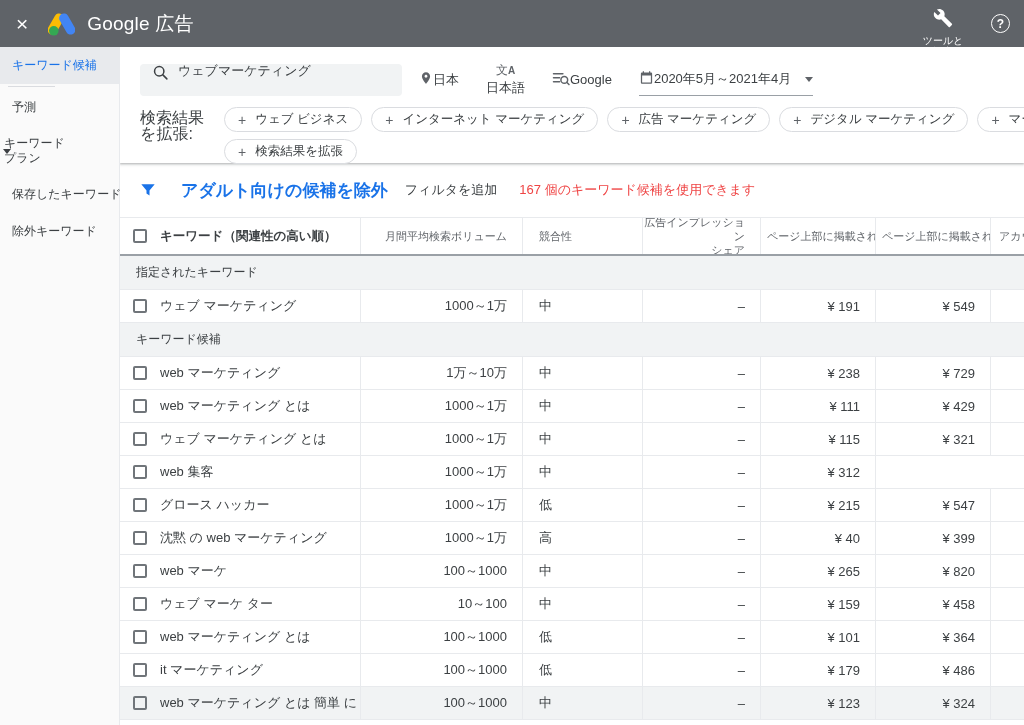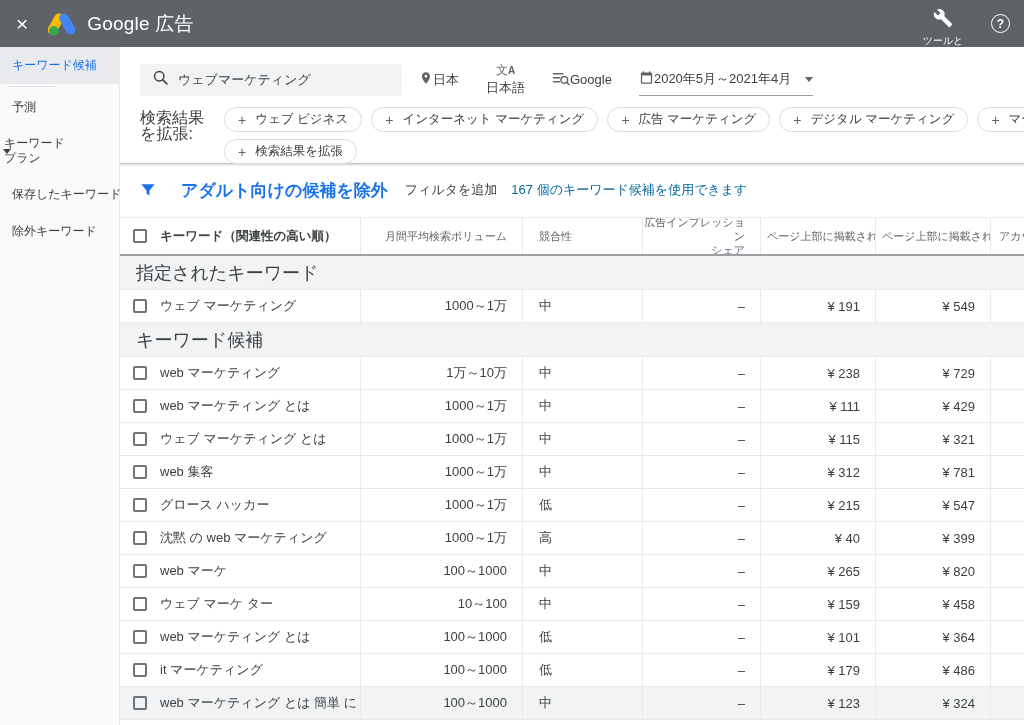--- a/index.html
+++ b/index.html
@@ -33,21 +33,21 @@
                border-left:4px solid transparent; border-right:4px solid transparent;
                border-top:5px solid #3c4043; }
 
   
   .main { position:absolute; left:120px; top:47px; right:0; bottom:0; background:#fff; overflow:hidden; }
 
   .search-card { height:116px; position:relative; z-index:2; background:#fff;
                  box-shadow:0 1px 2px rgba(60,64,67,.3), 0 1px 3px 1px rgba(60,64,67,.12); }
   .search-row { display:flex; align-items:center; padding:15px 20px 0 20px; }
   .search-box { width:262px; height:32px; background:#f1f3f4; border-radius:4px; border:none;
-                display:flex; align-items:center; padding:0 12px; gap:9px; }
+                display:flex; align-items:flex-start; padding:0 12px; gap:9px; }
   .search-box input { border:none; background:transparent; outline:none; font-size:13px; color:#3c4043;
                       font-family:"Liberation Sans", sans-serif; width:200px; }
   .crit { display:flex; align-items:center; gap:0; font-size:13px; color:#3c4043; cursor:pointer; }
   .crit-loc { margin-left:17px; }
   .crit-lang { margin-left:27px;flex-direction:column; }
   .crit-net { margin-left:27px; }
   .crit-date { margin-left:27px; border-bottom:1px solid #9aa0a6; padding-bottom:6px; margin-top:6px; }
   .tr-icon { font-size:12px; color:#5f6368; }
   .tr-a { font-size:10px; font-weight:bold; }
   .caret-dn { width:0; height:0; border-left:4.5px solid transparent; border-right:4.5px solid transparent;
@@ -59,21 +59,21 @@
   .chip-line { display:flex; gap:9px; }
   .chip { display:inline-flex; align-items:center; gap:9px; height:25px; padding:0 13px;
           border:1px solid #dadce0; border-radius:13px; background:#fff; font-size:12.5px;
           color:#3c4043; cursor:pointer; white-space:nowrap; font-family:"Liberation Sans", sans-serif; }
   .chip .plus { color:#5f6368; font-size:14px; line-height:1; }
 
   .filter-row { height:54px; display:flex; align-items:center; padding:0 20px; background:#fff; }
   .filter-funnel { margin-right:25px; display:flex; }
   .filter-link { color:#1a73e8; font-size:17px; cursor:pointer;font-weight:bold; }
   .filter-add { color:#3c4043; font-size:13px; margin-left:17px; cursor:pointer; }
-  .filter-status { color:#0369a1; font-size:13px; margin-left:14px; }
+  .filter-status { color:#ef4444; font-size:13px; margin-left:22px; }
 
   
   .table { width:904px; }
   .trow { display:flex; align-items:stretch; }
   .thead { height:39px; border-top:1px solid #e8eaed; border-bottom:2px solid #9aa0a6; }
   .cell { display:flex; align-items:center; overflow:hidden; }
   .c0 { width:40px; flex:none; justify-content:center; }
   .c1 { width:200px; flex:none; font-size:13px; color:#3c4043; }
   .c2 { width:162px; flex:none; justify-content:flex-end; padding-right:15px; }
   .c3 { width:120px; flex:none; padding-left:16px; }
@@ -81,21 +81,21 @@
   .c5 { width:115px; flex:none; justify-content:flex-end; padding-right:15px; }
   .c6 { width:115px; flex:none; justify-content:flex-end; padding-right:15px; }
   .c7 { width:120px; flex:none; padding-left:8px; }
   .c2,.c3,.c4,.c5,.c6,.c7 { border-left:1px solid #e8eaed; }
   .thead .cell { font-size:11px; color:#5f6368; }
   .thead .c1 { font-size:12.5px; font-weight:bold; color:#3c4043; }
   .thead .c4 { white-space:pre-line; text-align:right; line-height:14px; }
   .thead .c5,.thead .c6 { justify-content:flex-start; padding-left:6px; padding-right:0; white-space:nowrap; }
   .thead .c7 { white-space:nowrap; }
   .trow.section { height:34px; background:#f1f3f4; align-items:center; padding-left:16px;
-                  font-size:18px; color:#3c4043; border-bottom:1px solid #e8eaed; }
+                  font-size:12px; color:#3c4043; border-bottom:1px solid #e8eaed; }
   .trow.data { height:33px; background:#fff; border-bottom:1px solid #e8eaed; }
   .trow.data.hl { background:#f1f3f4; }
   .trow.data .cell { font-size:13px; color:#3c4043; }
   .cb { width:14px; height:14px; border:2px solid #70757a; border-radius:2px; background:transparent;
         display:inline-block; cursor:pointer; }
 </style>
 </head>
 <body>
 
 <div class="page">
@@ -319,21 +319,20 @@
 
       <div class="trow data">
         <div class="cell c0">
             <span class="cb"></span>
           </div>
         <div class="cell c1">web 集客</div>
         <div class="cell c2">1000～1万</div>
         <div class="cell c3">中</div>
         <div class="cell c4">–</div>
         <div class="cell c5">¥ 312</div>
-        <div class="cell c6">¥ 781</div>
         <div class="cell c7"></div>
       </div>
 
       <div class="trow data">
         <div class="cell c0">
             <span class="cb"></span>
           </div>
         <div class="cell c1">グロース ハッカー</div>
         <div class="cell c2">1000～1万</div>
         <div class="cell c3">低</div>

